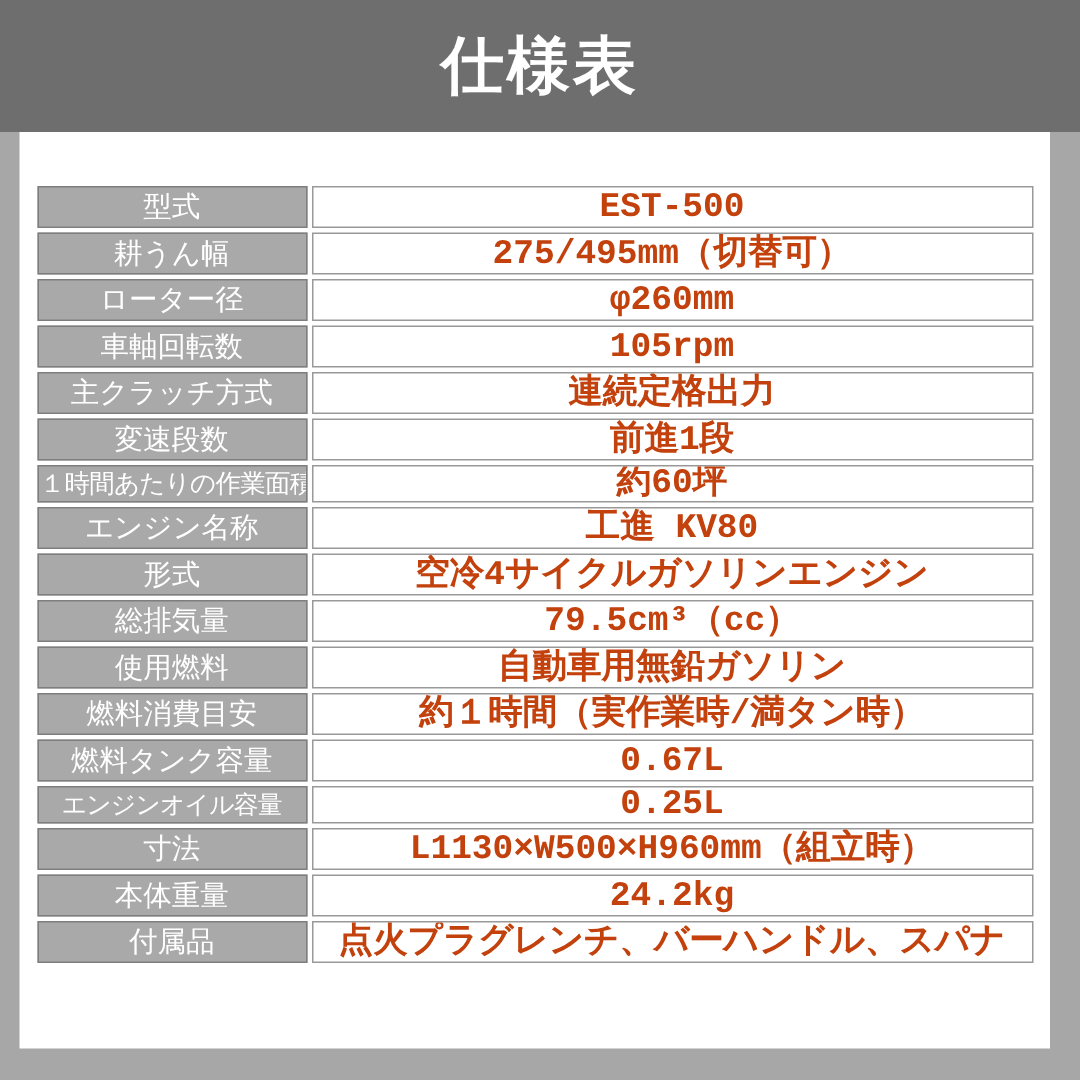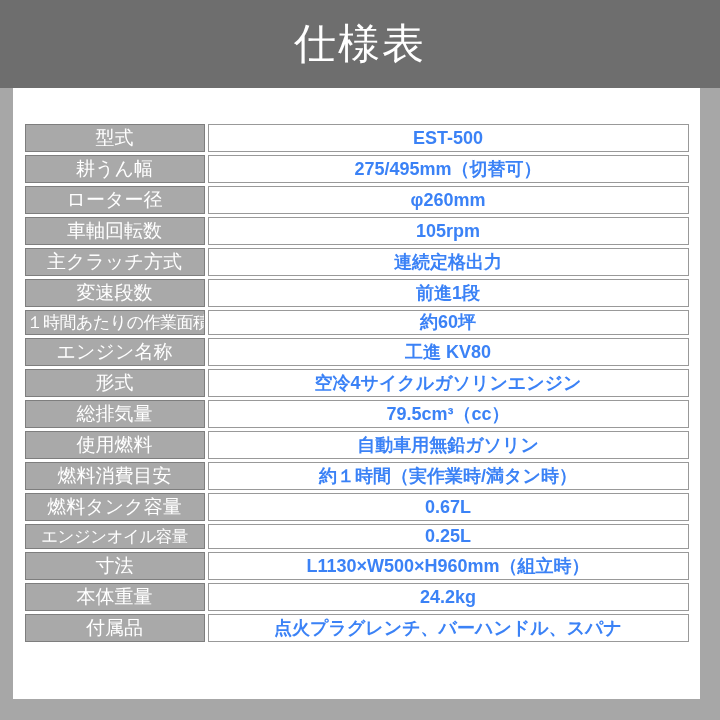--- a/index.html
+++ b/index.html
@@ -13,21 +13,21 @@
 
   .header-bar {
     position: absolute; left: 0; top: 0;
     width: 720px; height: 88px;
     background: #6e6e6e;
     display: flex; align-items: center; justify-content: center;
   }
   .header-title {
     color: #ffffff;
     font-size: 42px;
-    font-weight: 400;
+    font-weight: 700;
     letter-spacing: 2px;
   }
 
   .content-panel {
     position: absolute;
     left: 13px; top: 88px;
     width: 687px; height: 611px;
     background: #ffffff;
     padding-top: 33px;
   }
@@ -54,23 +54,24 @@
     color: #ffffff;
     font-size: 19px;
     font-weight: 400;
     padding: 0 1px;
   }
   td.label-cell.small { font-size: 16.5px; letter-spacing: -0.5px; }
   td.label-cell.smaller { font-size: 17px; letter-spacing: -0.5px; }
   td.value-cell {
     background: #ffffff;
     border: 1px solid #999999;
-    color: #3b82f6;
-    font-size: 18px;
+    color: #c2410c;
+    font-size: 23px;
     font-weight: 600;
+    font-family: Liberation Mono, monospace;
   }
   td.value-cell .value-line { line-height: 23px; }
 </style>
 </head>
 <body>
 
 <div class="page">
 
   <div class="header-bar">
     <div class="header-title">仕様表</div>

